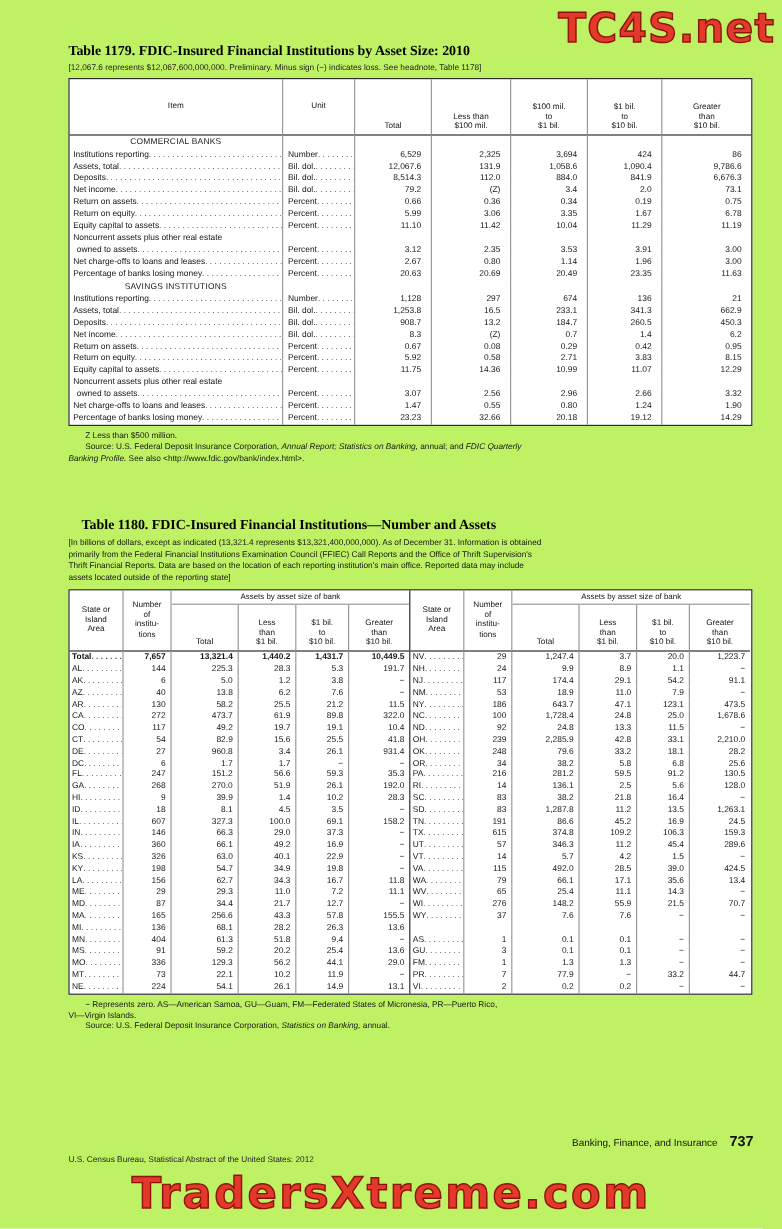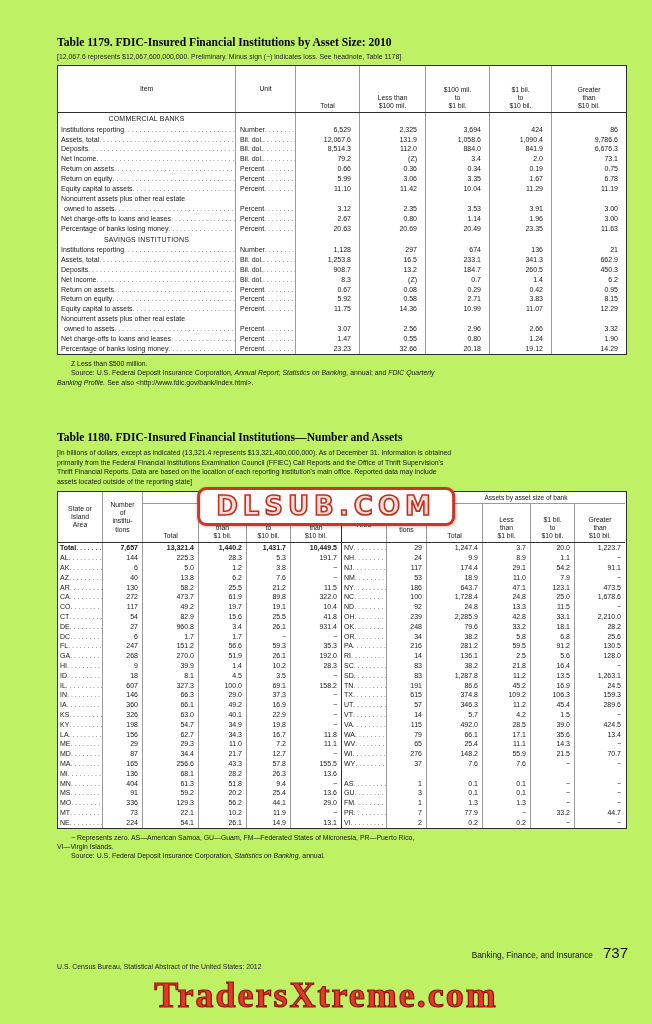--- a/index.html
+++ b/index.html
@@ -2,21 +2,21 @@
 <html><head>
 <meta charset="utf-8">
 <style>
   html,body{margin:0;padding:0;background:#ffffff;}
   .page{position:relative;width:652px;height:1024px;background:#bef264;overflow:hidden;
         font-family:"Liberation Sans",sans-serif;color:#151515;}
   .content{position:absolute;left:57px;top:0;width:570px;}
 
   .ttl{font-family:"Liberation Serif",serif;font-weight:700;font-size:11.6px;line-height:13px;margin:0;color:#000;}
   .ttl.first{margin-top:36px;}
-  .ttl.t2{margin-top:44px;}
+  .ttl.t2{margin-top:44px;margin-left:11px;}
   .note{font-size:6.9px;line-height:9.2px;margin:3px 0 4px;color:#222;}
   .notewrap{margin:4px 0 0;}
   .noteline{font-size:6.9px;line-height:9.6px;}
 
   .tbl{border:1px solid #2e2e2e;background:#fff;}
   
   .thead{display:grid;grid-template-columns:178px 60px 64px 66px 64px 62px 74px;height:46px;border-bottom:1px solid #2e2e2e;}
   .hc{border-right:1px solid #9a9a9a;display:flex;flex-direction:column;align-items:center;text-align:center;padding:2px 1px;overflow:hidden;}
   .thead .hc:last-child{border-right:none;}
   .hc.mid{justify-content:center;}
@@ -53,31 +53,31 @@
   .r80 .v{padding-right:4px;}
   .statec{padding-left:2px;display:flex;}
   .bold{font-weight:700;}
 
   .fn{font-size:6.9px;line-height:9.4px;margin:0;}
   .fn.first{margin-top:4px;}
   .ind{padding-left:14px;}
   .it{font-style:italic;}
 
   .footer-right{position:absolute;top:944px;right:24px;display:flex;gap:10px;align-items:baseline;font-size:8.3px;color:#111;text-align:center;}
-  .pg{font-weight:400;font-size:15px;}
+  .pg{font-weight:700;font-size:12px;}
   .credit{position:absolute;top:963px;left:57px;font-size:6.9px;margin:0;color:#222;}
 
   
   .wm{position:absolute;font-family:"DejaVu Sans",sans-serif;font-weight:700;color:#e2392b;
       -webkit-text-stroke:1.2px #8d140b;z-index:5;white-space:nowrap;}
   .wm-top{top:4px;right:6px;font-size:34px;letter-spacing:1px;}
   .wm-mid{top:487px;left:50%;transform:translateX(-50%);font-size:26px;letter-spacing:5px;
           background:#fff;border:3px solid #cf3526;border-radius:9px;padding:1px 16px 2px;
           box-shadow:0 1px 3px rgba(0,0,0,.25);color:#f7ddd8;-webkit-text-stroke:1.6px #c12f1f;}
-  .wm-bottom{bottom:8px;left:50%;transform:translateX(-50%);font-size:36px;letter-spacing:2px;font-family:Liberation Serif, serif;}
+  .wm-bottom{bottom:8px;left:50%;transform:translateX(-50%);font-size:36px;letter-spacing:2px;}
 </style>
 </head>
 <body>
 
 <div class="page">
   <div class="content">
 
     <h1 class="ttl first">Table 1179. FDIC-Insured Financial Institutions by Asset Size: 2010</h1>
     <p class="note">[12,067.6 represents $12,067,600,000,000. Preliminary. Minus sign (−) indicates loss. See headnote, Table 1178]</p>
 
@@ -1183,15 +1183,15 @@
     <p class="fn">VI—Virgin Islands.</p>
     <p class="fn ind" id="t1180-src"><span>Source: U.S. Federal Deposit Insurance Corporation, </span><span class="it">Statistics on Banking,</span><span> annual.</span></p>
   </div>
 
   <div class="footer-right">
     <span>Banking, Finance, and Insurance</span>
     <span class="pg">737</span>
   </div>
   <p class="credit">U.S. Census Bureau, Statistical Abstract of the United States: 2012</p>
 
-  <div class="wm wm-mid">DLSUB.COM</div>
+  <div class="wm wm-top">TC4S.net</div>
   <div class="wm wm-bottom">TradersXtreme.com</div>
 </div>
 
 </body></html>

